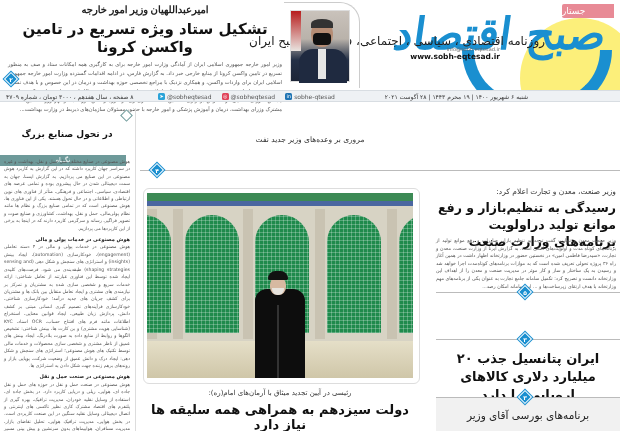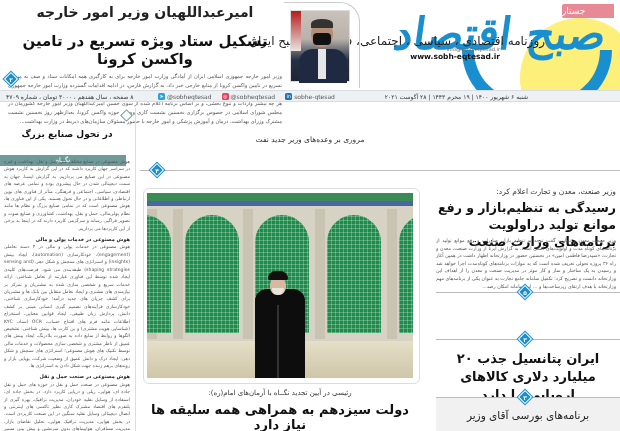--- a/index.html
+++ b/index.html
@@ -38,21 +38,21 @@
     }
     .minister-photo .flag { position: absolute; left: 0; top: 0; width: 10px; height: 40px; background: linear-gradient(180deg, #b71d1d, #e9e4e0); }
     .minister-photo .head { position: absolute; left: 20px; top: 10px; width: 22px; height: 26px; border-radius: 45%; background: #b58c74; }
     .minister-photo .hair { position: absolute; left: 20px; top: 8px; width: 22px; height: 9px; border-radius: 50% 50% 0 0; background: #333; }
     .minister-photo .mask { position: absolute; left: 22px; top: 22px; width: 18px; height: 12px; border-radius: 4px; background: #111; }
     .minister-photo .body { position: absolute; left: 8px; top: 38px; width: 48px; height: 34px; border-radius: 14px 14px 0 0; background: #1f2a40; }
     .minister-photo .shirt { position: absolute; left: 27px; top: 38px; width: 8px; height: 30px; background: #e6e6e6; }
     .frame-curve { position: absolute; left: 284px; top: 2px; width: 76px; height: 86px; border: 1px solid #ccc; border-radius: 0 20px 0 0; border-left: none; border-bottom: none; }
 
     .top-story { position: absolute; left: 4px; top: 4px; width: 282px; direction: rtl; text-align: center; }
-    .top-kicker { font-size: 14px; font-weight: bold; color: #222; margin-bottom: 12px; }
+    .top-kicker { font-size: 10px; font-weight: bold; color: #222; margin-bottom: 5px; font-family: Liberation Serif, serif; }
     .top-headline { font-size: 15px; font-weight: bold; color: #111; letter-spacing: -0.3px; margin-bottom: 4px; }
     .top-body { font-size: 5.2px; line-height: 9px; color: #555; text-align: justify; padding: 0 4px; }
     .diamond {
       display: inline-block; width: 10px; height: 10px; transform: rotate(45deg);
       background: #1a8fd0; border: 1.5px solid #fff; box-shadow: 0 0 0 1px #1a8fd0;
       position: relative;
     }
     .diamond span { position: absolute; transform: rotate(-45deg); left: 0; top: 0; width: 10px; height: 10px; font-size: 6px; color: #fff; text-align: center; line-height: 10px; font-weight: bold; }
     .top-diamond { position: absolute; left: 6px; top: 74px; }
 
@@ -211,21 +211,21 @@
     <div class="arch" style="left:180px"></div>
     <div class="pillar" style="left:240px"></div>
     <div class="arch" style="left:252px"></div>
     <div class="base"></div>
     <div class="person-robe"></div>
     <div class="person-face"></div>
     <div class="beard"></div>
     <div class="turban"></div>
     <div class="mic"></div>
   </div>
-  <div class="photo-caption-kicker">رئیسی در آیین تجدید نگــاه با آرمان‌های امام(ره):</div>
+  <div class="photo-caption-kicker">رئیسی در آیین تجدید میثاق با آرمان‌های امام(ره):</div>
   <div class="photo-caption-title">دولت سیزدهم به همراهی همه سلیقه ها نیاز دارد</div>
 
   <div class="right-col">
     <div class="r-kicker">وزیر صنعت، معدن و تجارت اعلام کرد:</div>
     <div class="r-title">رسیدگی به تنظیم‌بازار و رفع موانع تولید دراولویت برنامه‌های وزارت صنعت</div>
     <div class="r-body">وزیر صنعت معدن و تجارت گفت توجه به تنظیم بازار، صادرات و رفع موانع تولید از برنامه‌های کوتاه مدت و اولویت‌های اصلی است. به گزارش ایرنا از وزارت صنعت، معدن و تجارت، «سیدرضا فاطمی امین» در نخستین حضور در وزارتخانه اظهار داشت در همین آغاز راه ۳۶ پروژه تحولی تعریف شده است که به موازات برنامه‌های کوتاه‌مدت اجرا خواهد شد و رسیدن به یک ساختار و ساز و کار موثر در مدیریت صنعت و معدن را از اهداف این وزارتخانه دانست و تصریح کرد: تکمیل سامانه جامع تجارت به عنوان یکی از برنامه‌های مهم وزارتخانه با هدف ارتقای زیرساخت‌ها و ... این سامانه امکان رصد...</div>
 
     <div class="r-sep" style="top:107px"></div>
     <div class="diamond r-sep-diamond" style="top:102px">
         <span>۵</span>

